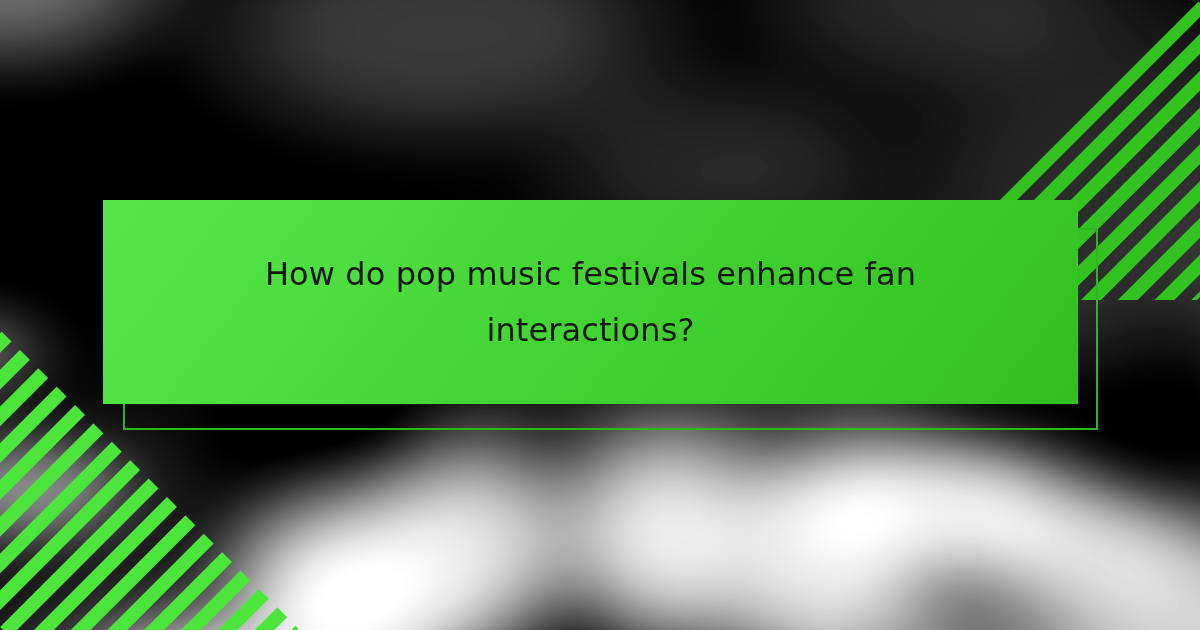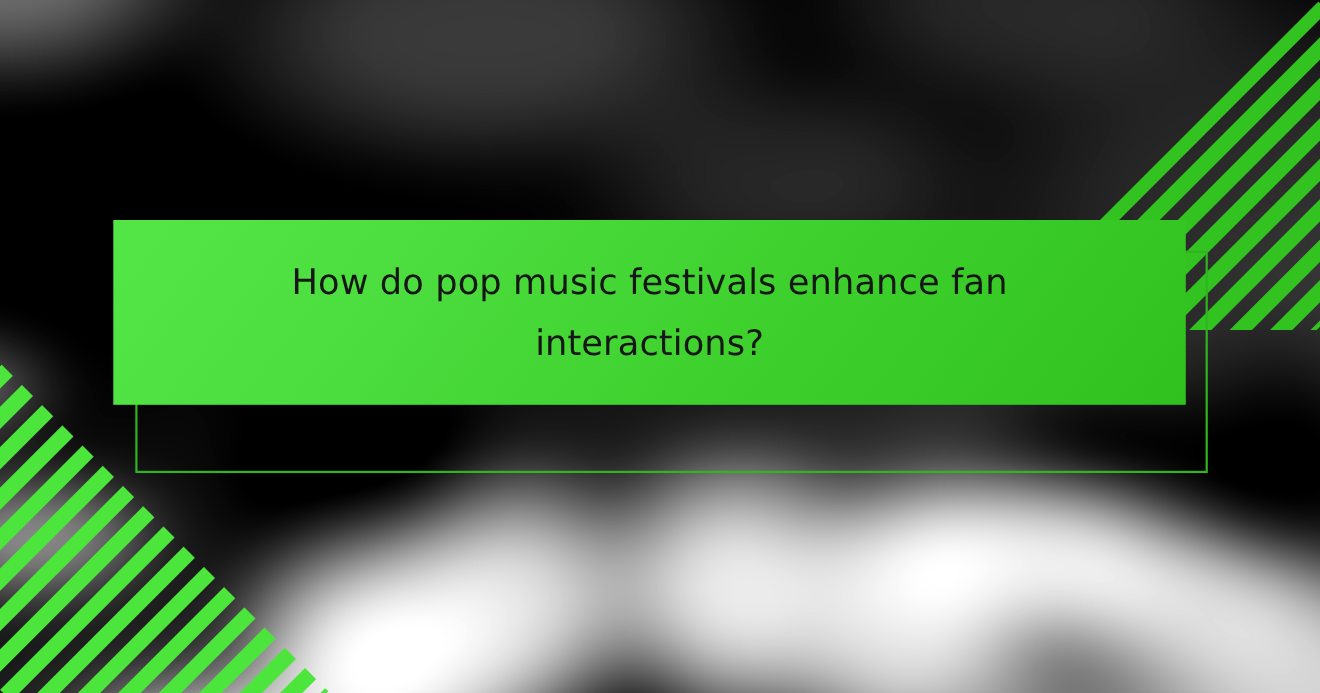--- a/index.html
+++ b/index.html
@@ -97,21 +97,21 @@
     border: 2px solid #2fb51f;
     box-sizing: border-box;
   }
 
   
   #headline-card {
     position: absolute;
     left: 103px;
     top: 200px;
     width: 975px;
-    height: 168px;
+    height: 204px;
     background: linear-gradient(128deg, #54e647 0%, #4bdc3d 30%, #3dd02c 62%, #31c11f 100%);
     display: flex;
     align-items: center;
     justify-content: center;
     box-sizing: border-box;
     padding: 0 34px;
   }
   #headline-text {
     margin: 0;
     font-family: "DejaVu Sans", sans-serif;

